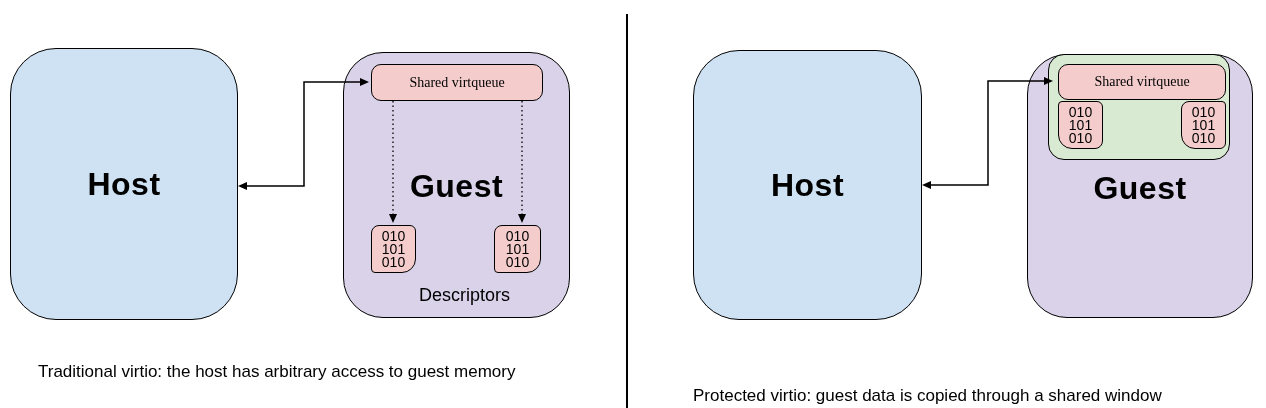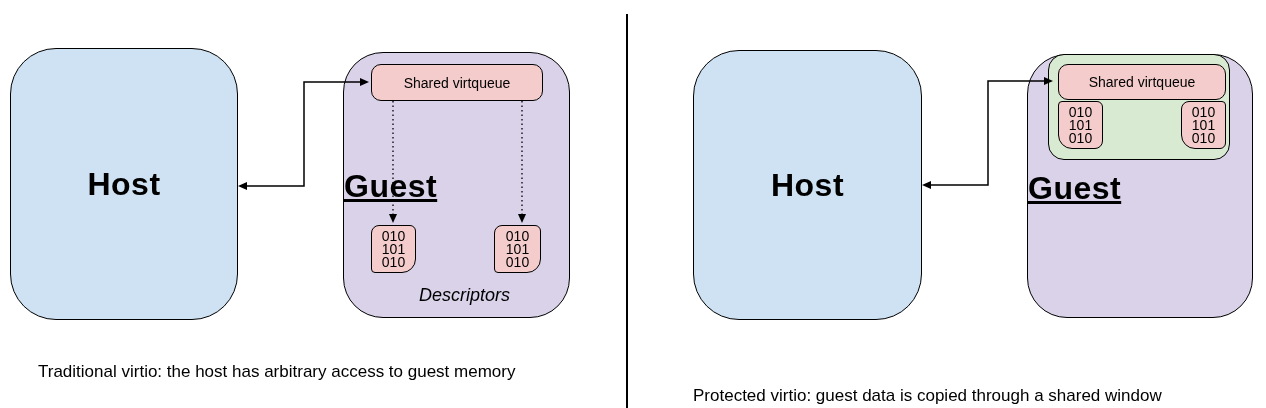--- a/index.html
+++ b/index.html
@@ -34,32 +34,33 @@
     font-size: 32px;
     font-weight: bold;
     letter-spacing: 0.5px;
   }
   .guest-label {
     position: absolute;
     left: 0; right: 0;
     top: 108px;
     height: 50px;
     line-height: 50px;
-    text-decoration: underline;
+    text-align: center;
   }
   .queue-box {
     position: absolute;
     background: var(--queue-fill, #f4cccc);
     border: 1.5px solid var(--stroke, #000);
     box-sizing: border-box;
     border-radius: 10px;
     display: flex;
     align-items: center;
     justify-content: center;
     font-size: 14px;
+    font-family: Liberation Serif, serif;
   }
   .window-box {
     position: absolute;
     background: var(--window-fill, #d9ead3);
     border: 1.5px solid var(--stroke, #000);
     box-sizing: border-box;
     border-radius: 16px;
   }
   .bits-box {
     position: absolute;
@@ -73,21 +74,20 @@
     text-align: center;
     font-size: 14px;
     line-height: 13px;
     white-space: pre-line;
   }
   .descriptors-label {
     position: absolute;
     left: 16px; right: 0;
     top: 232px;
     text-align: center;
-    font-style: italic;
     font-size: 18px;
   }
   .caption {
     position: absolute;
     top: 361px;
     font-size: 17px;
     line-height: 22px;
     white-space: nowrap;
   }
   .divider {

